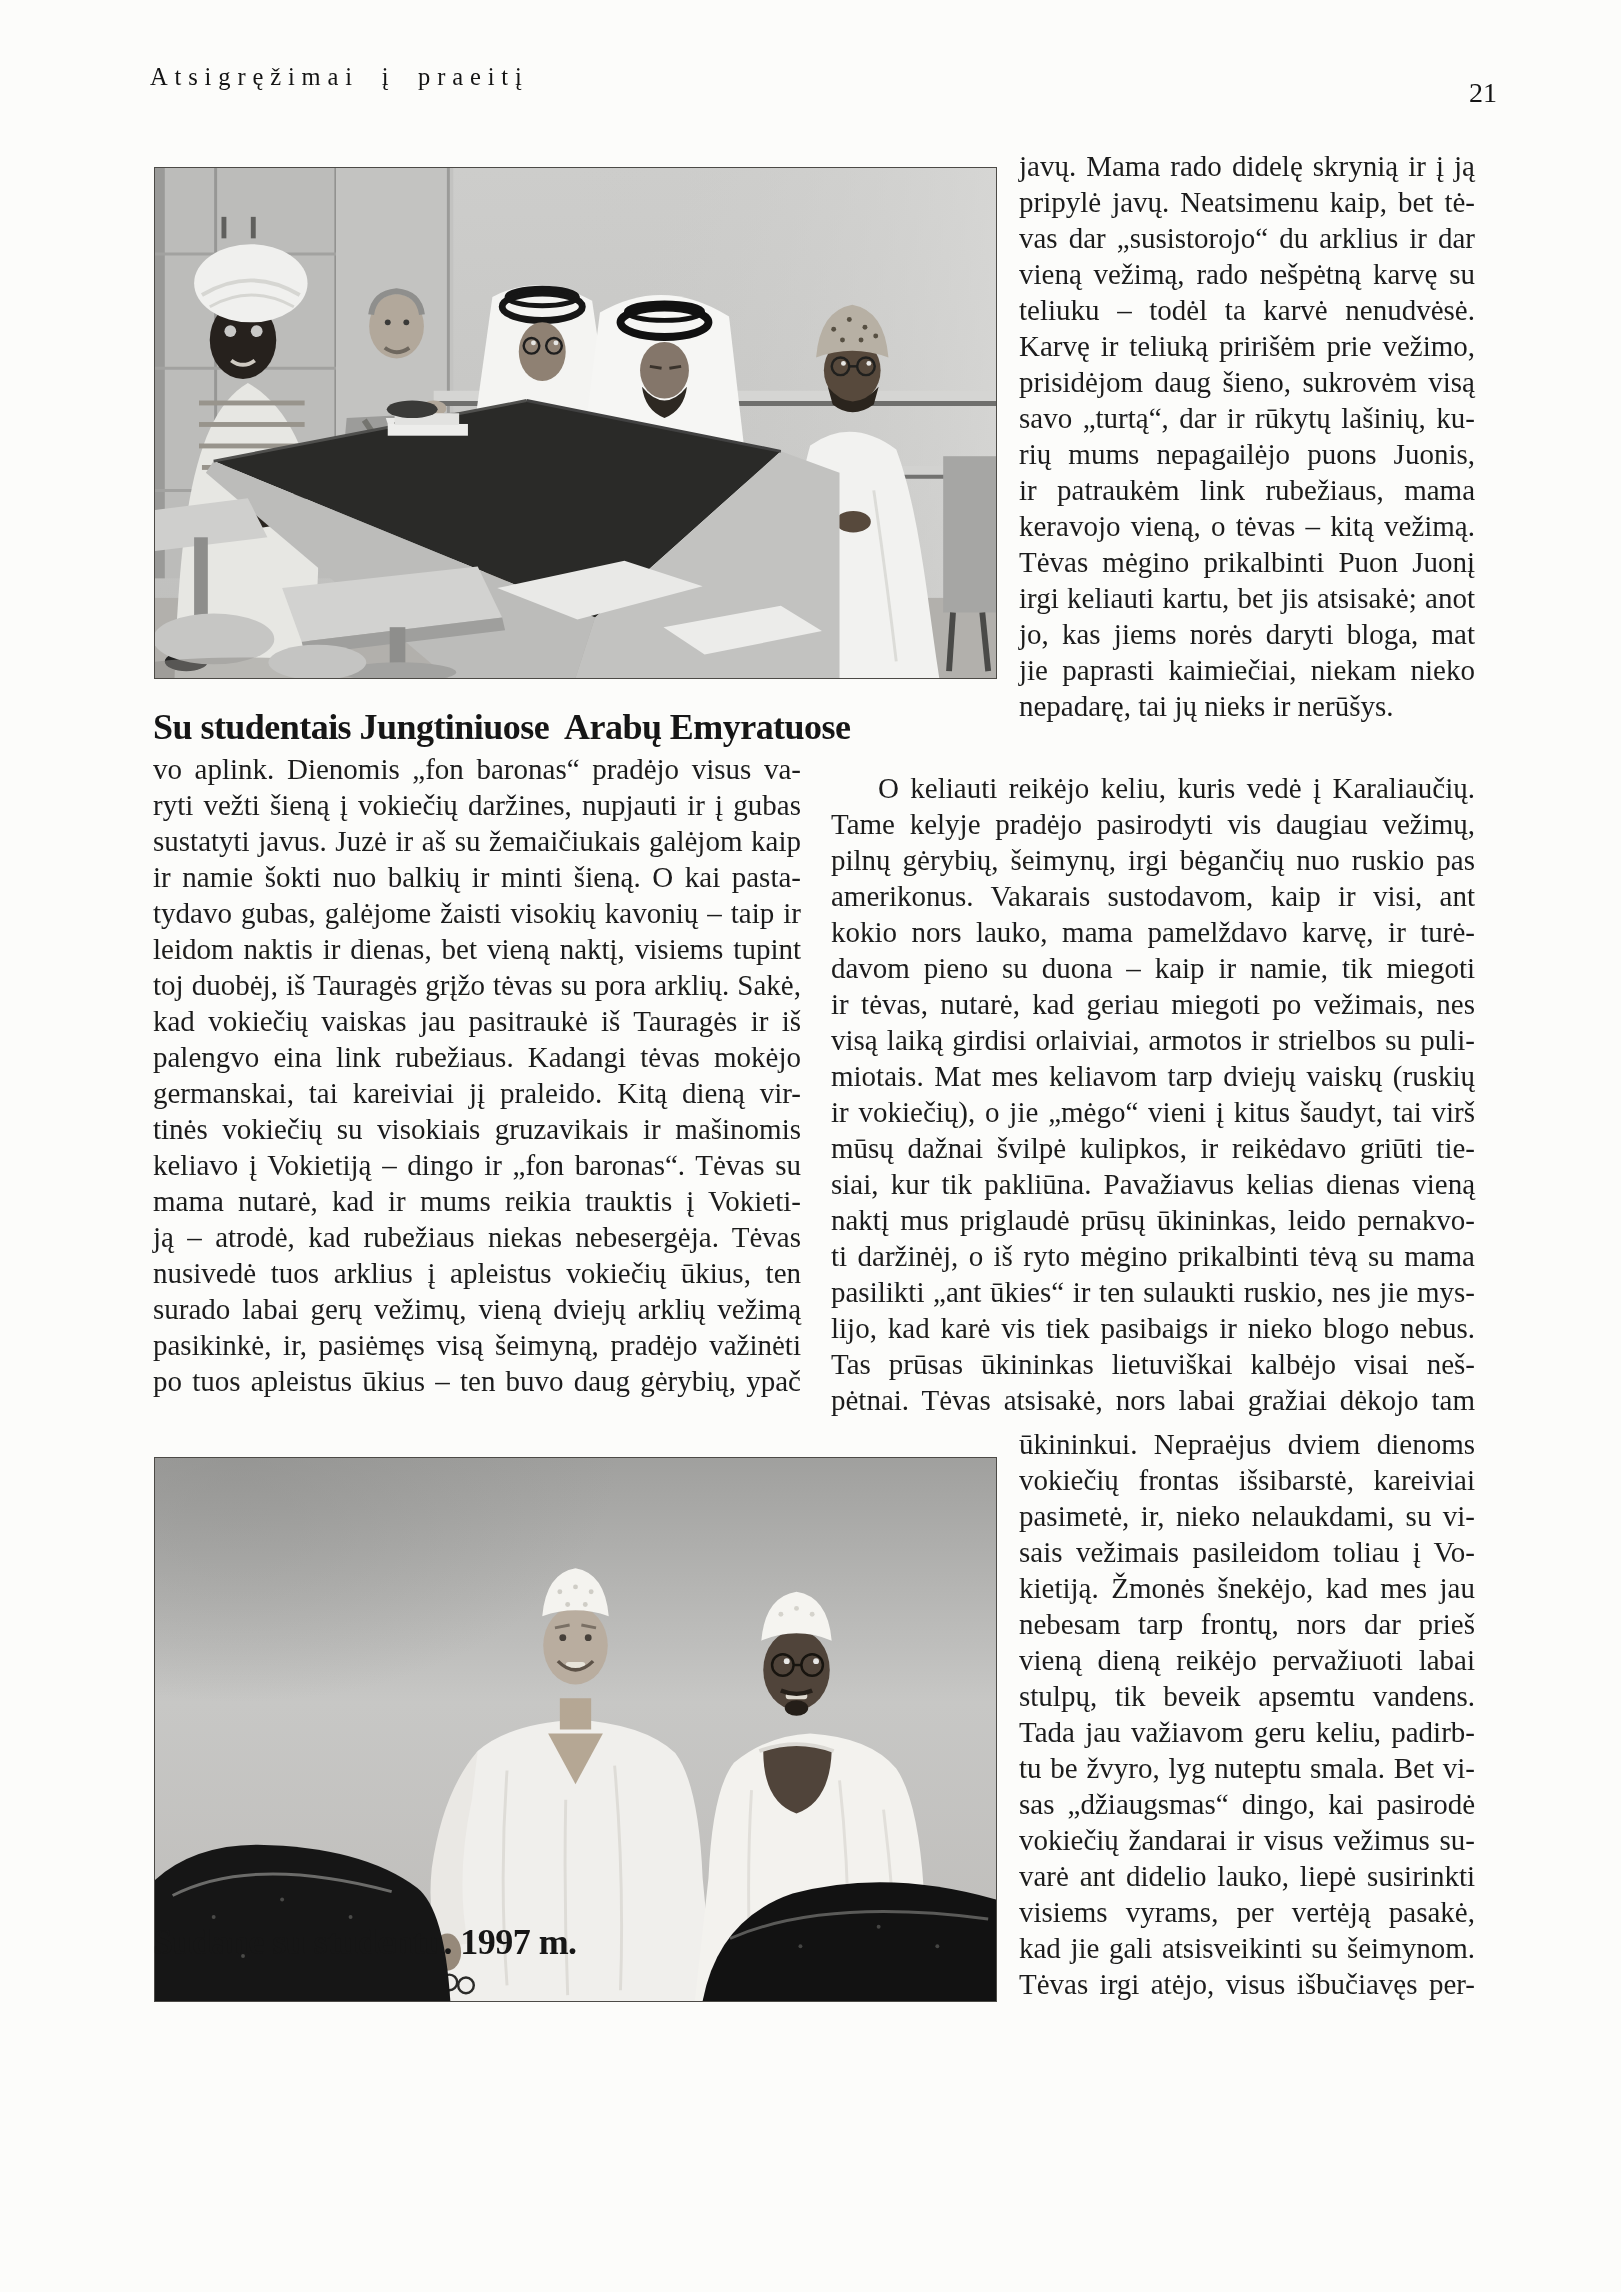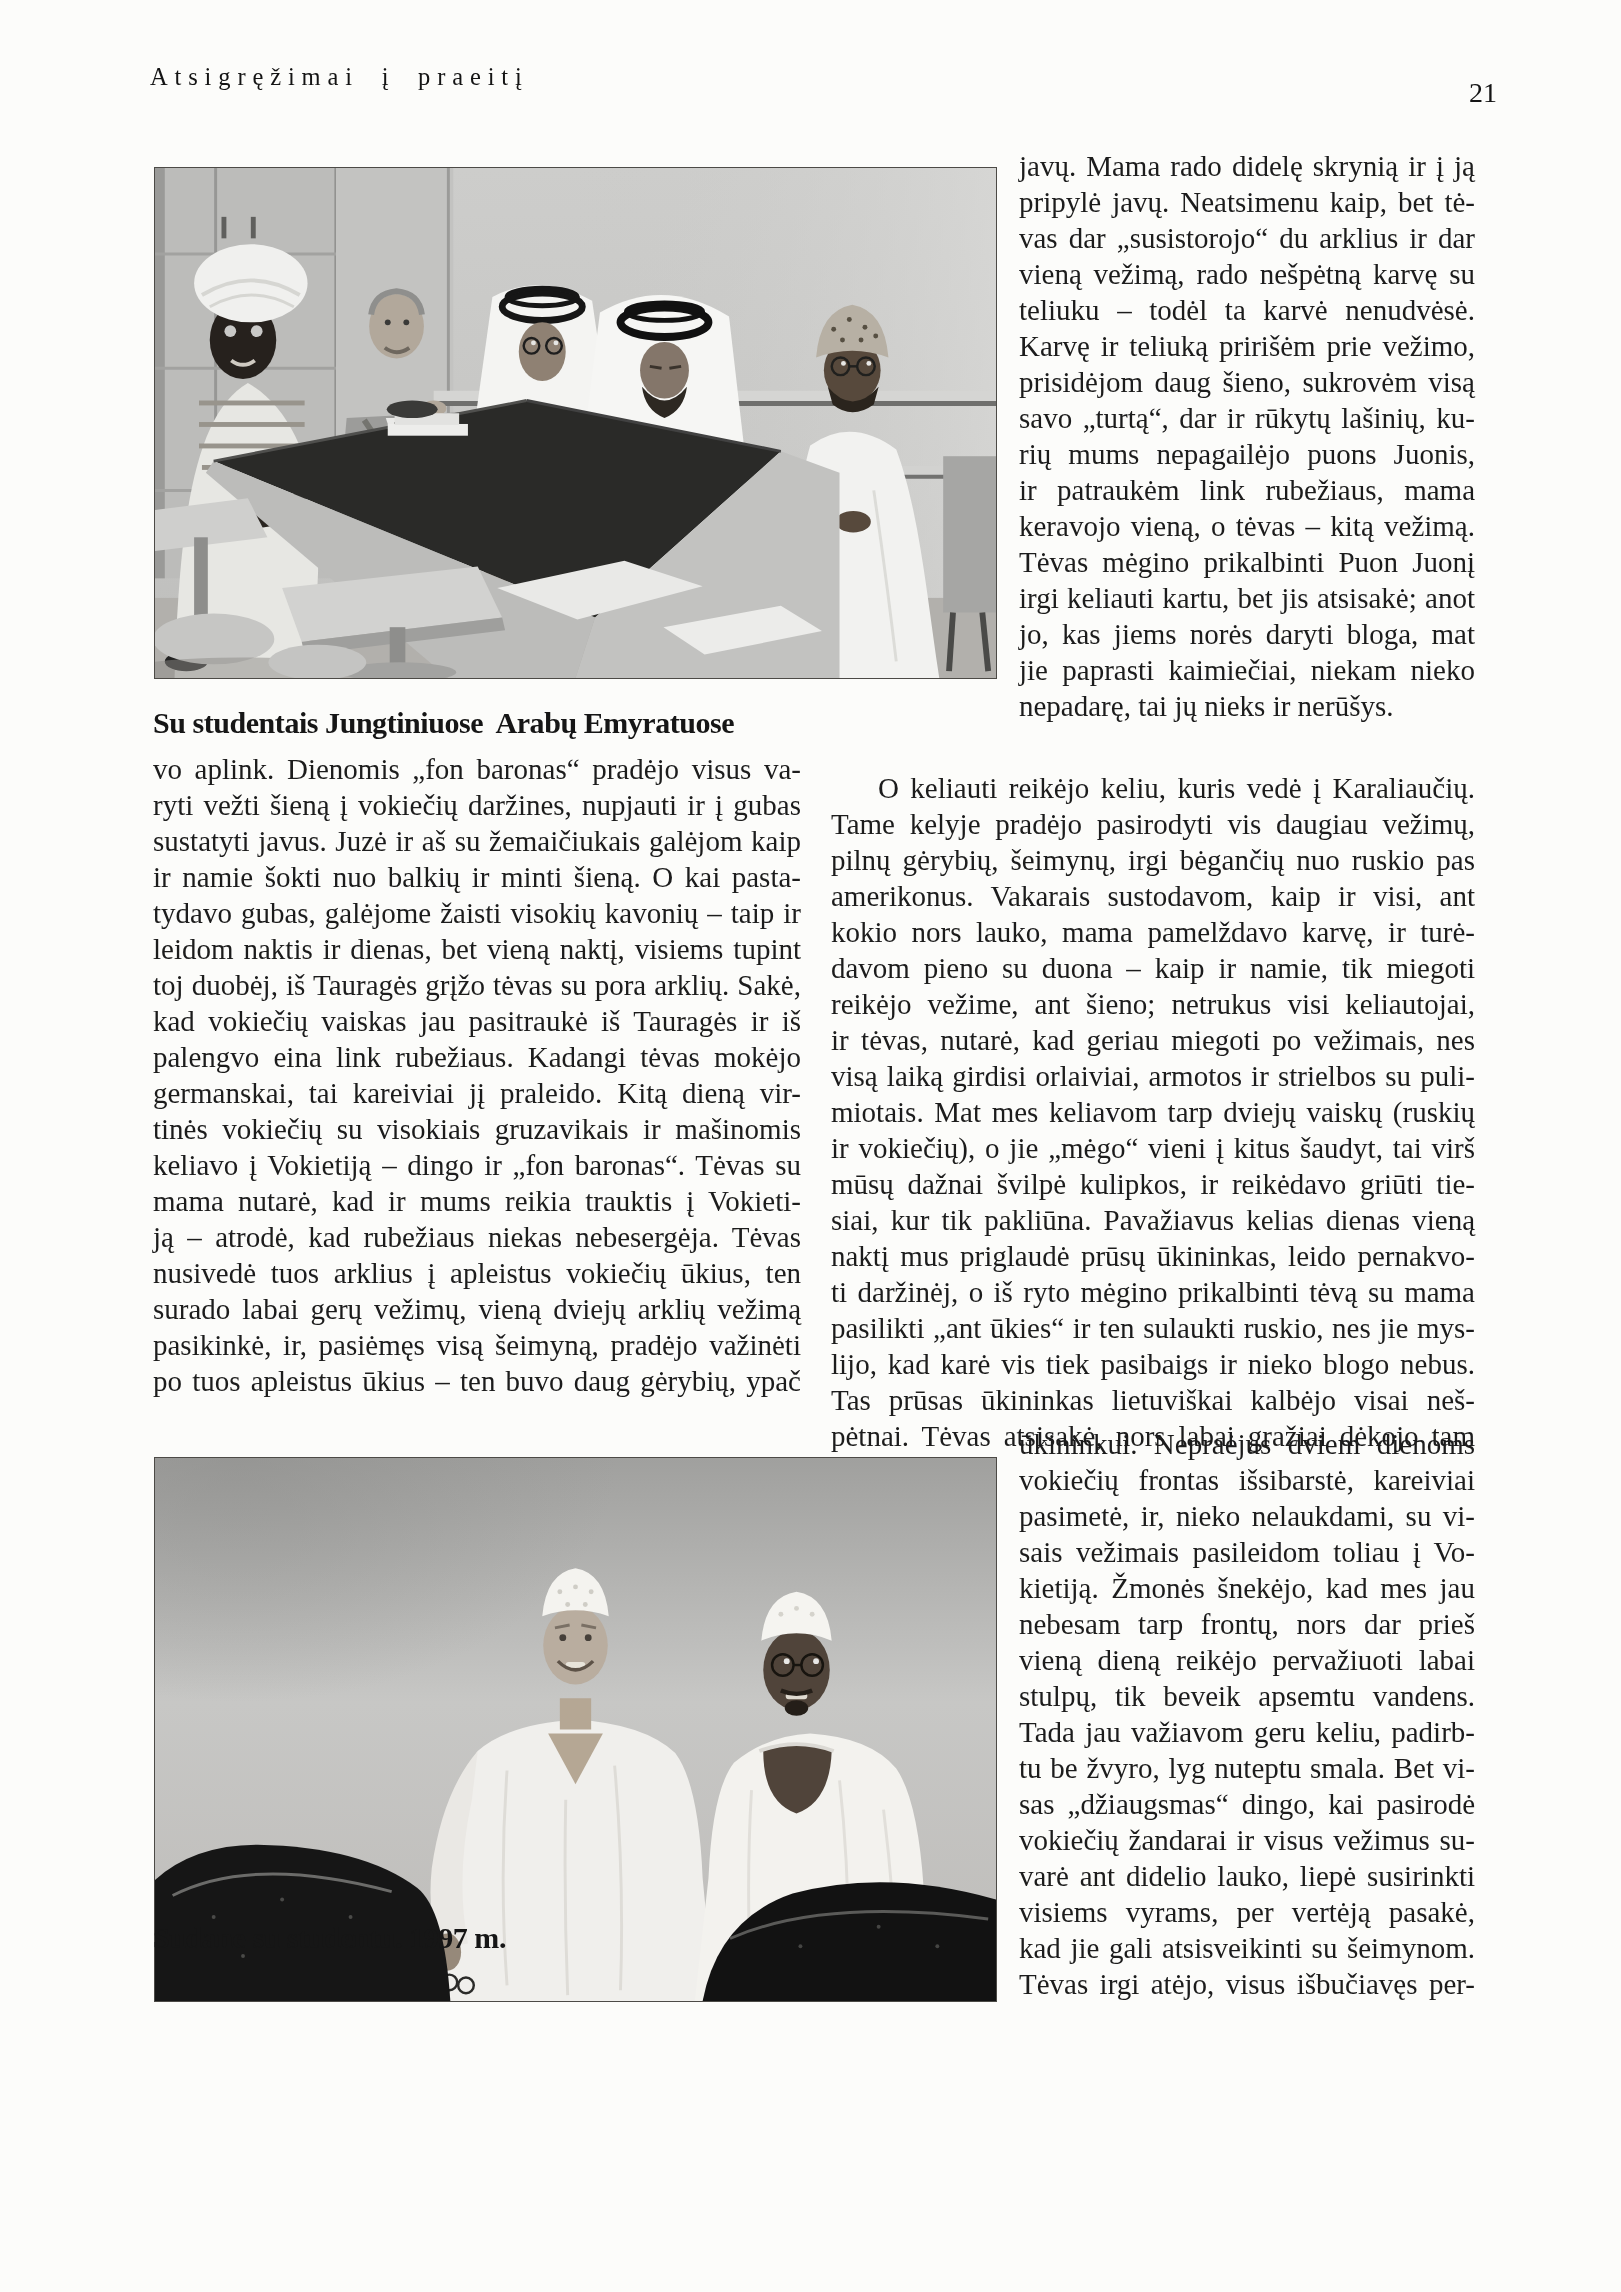--- a/index.html
+++ b/index.html
@@ -27,21 +27,21 @@
     position:absolute;
     box-sizing:border-box;
     border:1px solid #4c4a46;
     background:#c4c4c2;
   }
   .photo svg{display:block;width:100%;height:100%;}
   .photo-1{left:154px;top:167px;width:843px;height:512px;}
   .photo-2{left:154px;top:1457px;width:843px;height:545px;}
   .caption{
     position:absolute;
-    font-size:30px;font-weight:bold;color:#161616;
+    font-size:36px;font-weight:bold;color:#161616;
     white-space:pre;letter-spacing:-0.015em;
   }
   .caption-1{left:153px;top:706px;}
   .caption-2{left:153px;top:1921px;}
   .textcol{position:absolute;font-size:29px;}
   .col-left {left:153px; top:751px; width:648px; line-height:36px;}
   .seg-a    {left:1019px;top:148px; width:456px; line-height:36px;}
   .seg-b    {left:831px; top:726px; width:644px; line-height:36px;}
   .seg-c    {left:1019px;top:1426px;width:456px; line-height:36px;}
   .tline{
@@ -308,21 +308,20 @@
       <div class="tline">jie paprasti kaimiečiai, niekam nieko</div>
       <div class="tline ragged">nepadarę, tai jų nieks ir nerūšys.</div>
     </div>
   <div class="textcol seg-b">
       <div class="tline indent">O keliauti reikėjo keliu, kuris vedė į Karaliaučių.</div>
       <div class="tline">Tame kelyje pradėjo pasirodyti vis daugiau vežimų,</div>
       <div class="tline">pilnų gėrybių, šeimynų, irgi bėgančių nuo ruskio pas</div>
       <div class="tline">amerikonus. Vakarais sustodavom, kaip ir visi, ant</div>
       <div class="tline">kokio nors lauko, mama pamelždavo karvę, ir turė-</div>
       <div class="tline">davom pieno su duona – kaip ir namie, tik miegoti</div>
-      <div class="tline">reikėjo vežime, ant šieno; netrukus visi keliautojai,</div>
       <div class="tline">ir tėvas, nutarė, kad geriau miegoti po vežimais, nes</div>
       <div class="tline">visą laiką girdisi orlaiviai, armotos ir strielbos su puli-</div>
       <div class="tline">miotais. Mat mes keliavom tarp dviejų vaiskų (ruskių</div>
       <div class="tline">ir vokiečių), o jie „mėgo“ vieni į kitus šaudyt, tai virš</div>
       <div class="tline">mūsų dažnai švilpė kulipkos, ir reikėdavo griūti tie-</div>
       <div class="tline">siai, kur tik pakliūna. Pavažiavus kelias dienas vieną</div>
       <div class="tline">naktį mus priglaudė prūsų ūkininkas, leido pernakvo-</div>
       <div class="tline">ti daržinėj, o iš ryto mėgino prikalbinti tėvą su mama</div>
       <div class="tline">pasilikti „ant ūkies“ ir ten sulaukti ruskio, nes jie mys-</div>
       <div class="tline">lijo, kad karė vis tiek pasibaigs ir nieko blogo nebus.</div>

